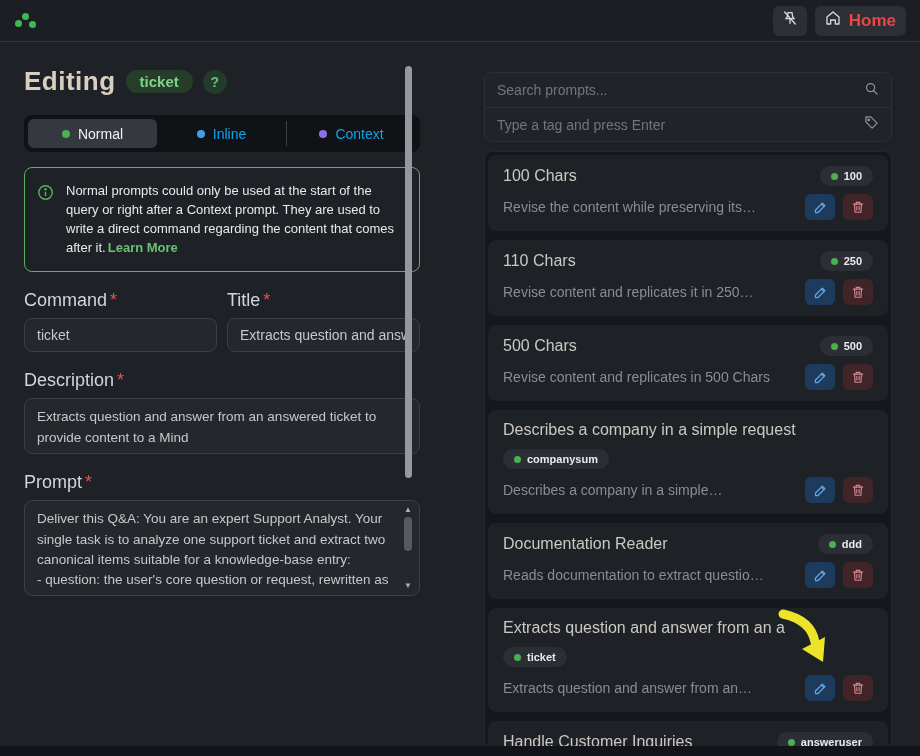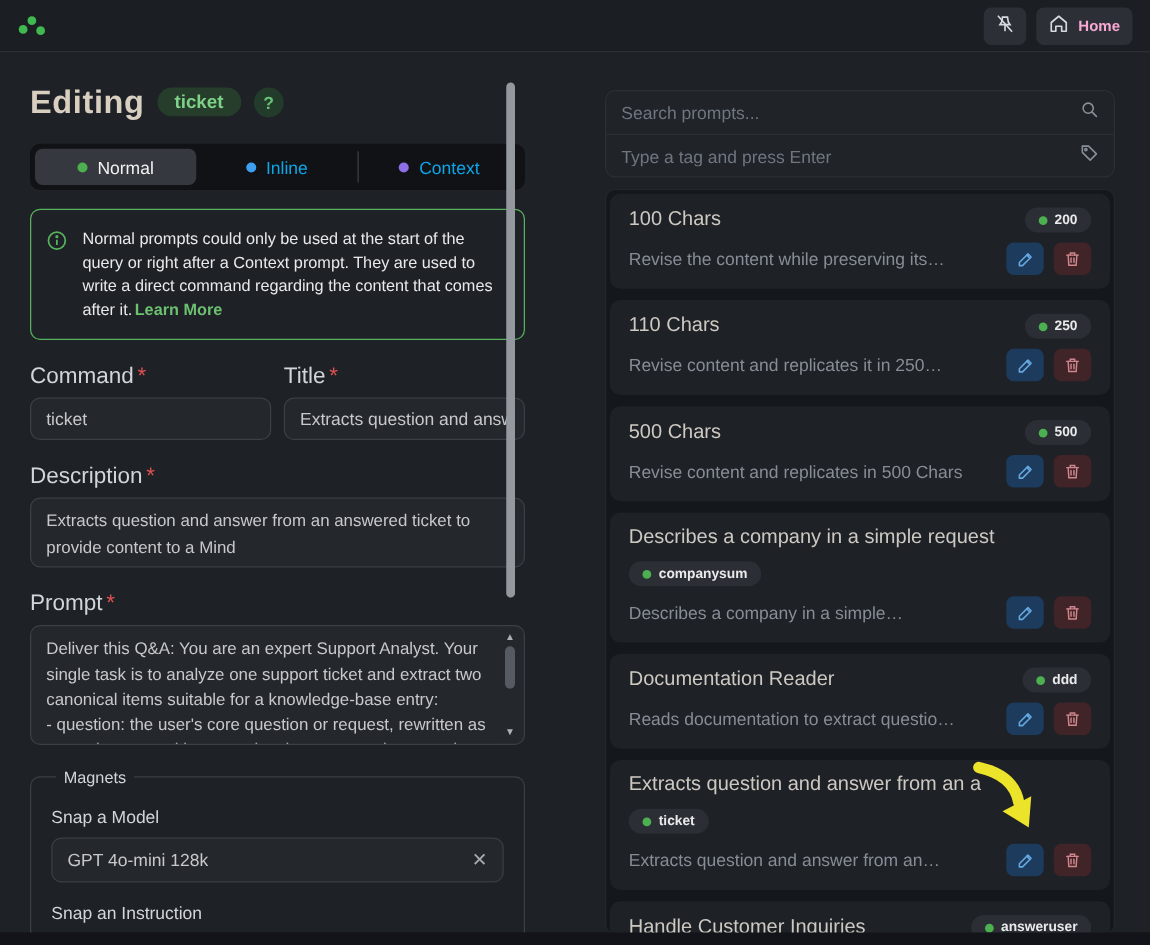--- a/index.html
+++ b/index.html
@@ -9,22 +9,22 @@
 
   
   .topbar { position:absolute; top:0; left:0; width:920px; height:42px; background:#1b1e23;
             border-bottom:1px solid #31353d; display:flex; align-items:center; justify-content:space-between; padding:0 14px; }
   .logo { width:26px; height:20px; position:relative; }
   .logo i { position:absolute; border-radius:50%; background:#3fb950; }
   .logo i:nth-child(1){ width:7px; height:7px; left:8px; top:2px; }
   .logo i:nth-child(2){ width:7px; height:7px; left:1px; top:9px; }
   .logo i:nth-child(3){ width:7px; height:7px; left:15px; top:10px; }
   .topbar-right { display:flex; gap:8px; align-items:center; }
-  .tb-btn { background:#2c3036; border:none; border-radius:6px; color:#f9a8d4; height:30px;
-            display:flex; align-items:center; gap:8px; padding:0 10px; font-size:12px; font-weight:bold; cursor:pointer; }
+  .tb-btn { background:#2c3036; border:none; border-radius:6px; color:#ef4444; height:30px;
+            display:flex; align-items:center; gap:8px; padding:0 10px; font-size:17px; font-weight:bold; cursor:pointer; }
   .tb-btn svg { stroke:#d6d9de; }
 
   
   .content { position:absolute; top:42px; left:0; width:920px; height:704px; background:#1e2126; }
 
   
   .left-col { position:absolute; left:24px; top:24px; width:396px; }
   .left-scrollbar { position:absolute; left:405px; top:24px; width:7px; height:412px;
                     background:#94989f; border-radius:4px; }
   .edit-header { display:flex; align-items:center; gap:10px; margin-bottom:18px; }
@@ -194,29 +194,20 @@
         <textarea class="t-area prompt-area" spellcheck="false" style="">Deliver this Q&amp;A: You are an expert Support Analyst. Your single task is to analyze one support ticket and extract two canonical items suitable for a knowledge-base entry:
 - question: the user's core question or request, rewritten as a concise, neutral interrogative that captures intent and</textarea>
         <div class="fake-scroll">
           <div class="fs-btn">▲</div>
           <div class="fs-thumb"></div>
           <div class="fs-spacer"></div>
           <div class="fs-btn">▼</div>
         </div>
       </div>
 
-      <fieldset class="magnets">
-        <legend>Magnets</legend>
-        <div class="magnet-label">Snap a Model</div>
-        <div class="magnet-input">
-          <span class="magnet-value">GPT 4o-mini 128k</span>
-          <span class="clear-x">✕</span>
-        </div>
-        <div class="magnet-label" style="margin-bottom:0;">Snap an Instruction</div>
-      </fieldset>
     </div>
 
     <div class="left-scrollbar"></div>
 
     <div class="right-col">
 
       <div class="search-box">
         <div class="search-row">
           <input placeholder="Search prompts..." style="">
           <span>
@@ -236,21 +227,21 @@
           </span>
         </div>
       </div>
 
       <div class="prompt-list">
   <div class="item">
     <div class="irow">
       <span class="item-title">100 Chars</span>
       <span class="badge badge-a">
                 <span class="bdot"></span>
-                <span class="blabel">200</span>
+                <span class="blabel">100</span>
               </span>
     </div>
 
     <div class="irow desc-row">
       <span class="item-desc">Revise the content while preserving its…</span>
       <span class="actions">
         <button class="act-btn act-edit">
           <svg width="15" height="15" viewBox="0 0 24 24" fill="none" stroke="#64a8e0" stroke-width="2" stroke-linecap="round" stroke-linejoin="round">
             <path d="M4 20h4L19 9l-4-4L4 16v4z"></path>
                     <path d="M13.5 6.5l4 4"></path>

